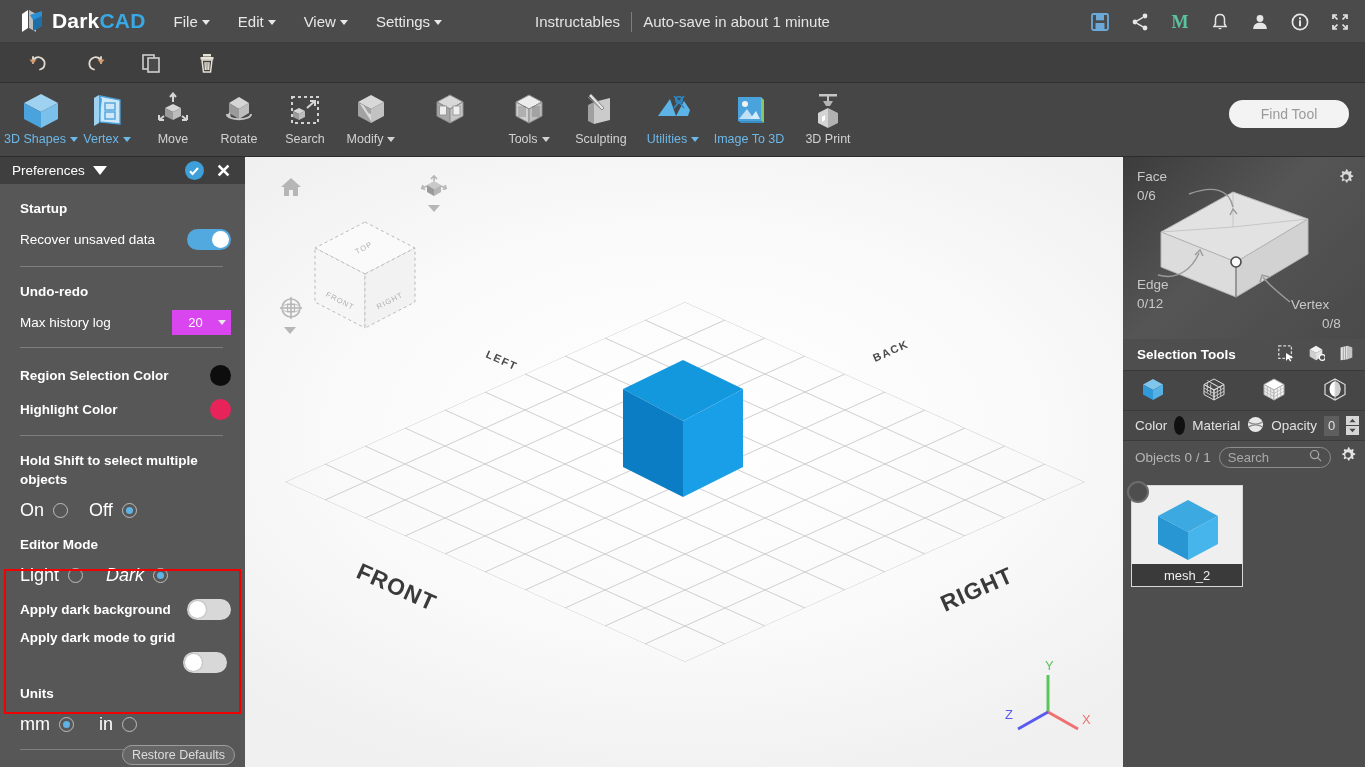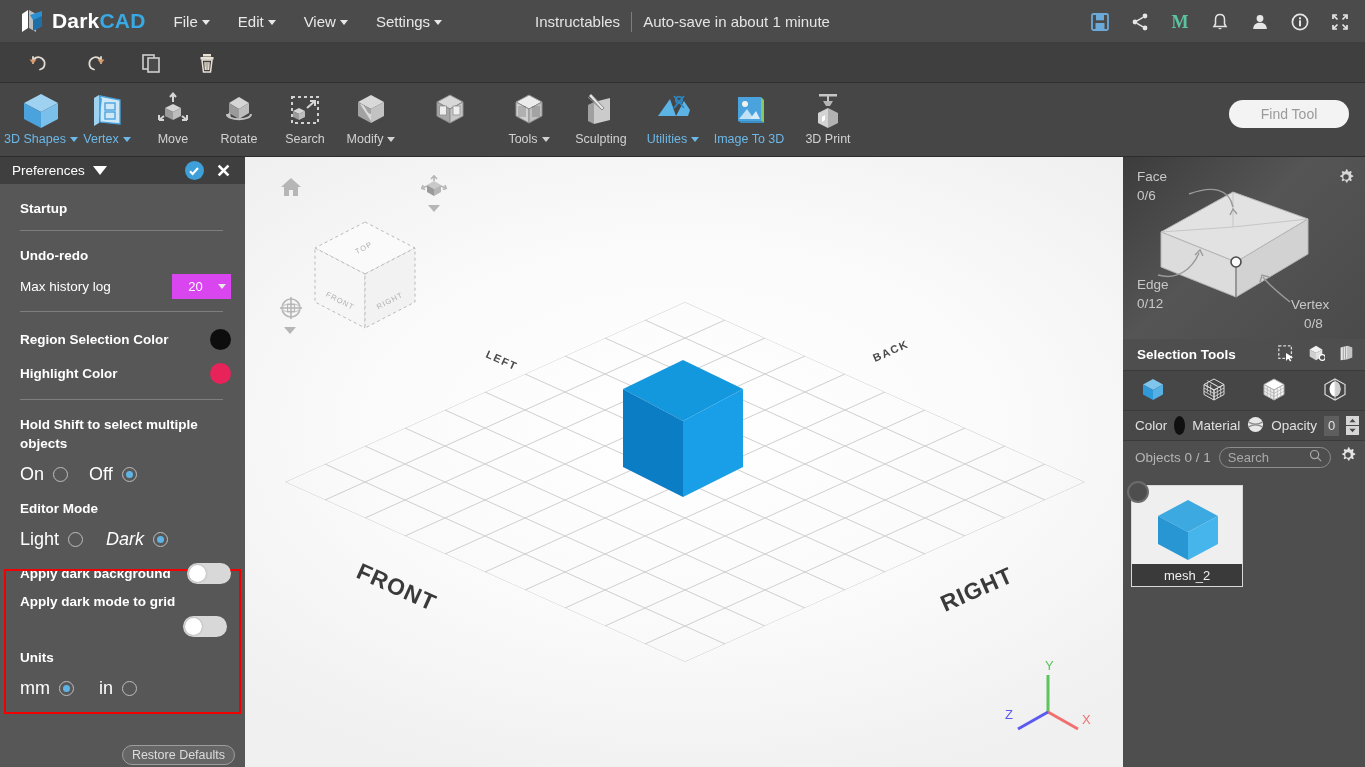--- a/index.html
+++ b/index.html
@@ -495,20 +495,27 @@
         <svg width="12" height="12" viewBox="0 0 12 12">
             <path d="M2 6.2 L4.6 9 L10 3" fill="none" stroke="#fff" stroke-width="2"></path>
           </svg>
       </span>
       <span class="close-x">✕</span>
     </span>
   </div>
 
   <div id="prefs-body">
     <div class="sec-head">Startup</div>
+    <div class="row">
+      <span class="row-label">Recover unsaved data</span>
+      <span class="spacer"></span>
+      <span class="toggle on">
+          <span class="knob"></span>
+        </span>
+    </div>
     <div class="hr"></div>
 
     <div class="sec-head">Undo-redo</div>
     <div class="row">
       <span class="row-label">Max history log</span>
       <span class="spacer"></span>
       <span class="select">
         <span class="sv">20</span>
         <i class="caret-d"></i>
       </span>
@@ -698,21 +705,21 @@
       <path d="M167,145 C152,133 145,127 140,120" fill="none" stroke="#9a9a9a" stroke-width="1.4"></path>
       <path d="M137,125 L139,118 L146,120" fill="none" stroke="#9a9a9a" stroke-width="1.4"></path>
       <line x1="113" y1="105" x2="113" y2="140" stroke="#7b7b7b" stroke-width="1.2"></line>
       <circle cx="113" cy="105" r="5" fill="#fafafa" stroke="#4a4a4a" stroke-width="1.6"></circle>
     </svg>
     <span class="mi-label" style="left:14px;top:12px;">Face</span>
     <span class="mi-count" style="left:14px;top:31px;">0/6</span>
     <span class="mi-label" style="left:14px;top:120px;">Edge</span>
     <span class="mi-count" style="left:14px;top:139px;">0/12</span>
     <span class="mi-label" style="left:168px;top:140px;">Vertex</span>
-    <span class="mi-count" style="left:181px;top:159px;">0/8</span>
+    <span class="mi-count" style="left:199px;top:159px;">0/8</span>
     <span style="position:absolute;right:10px;top:11px;cursor:pointer;">
       <svg width="18" height="18" viewBox="0 0 20 20">
           <path d="M10 1.5 l1.6 .3 .5 1.9 1.5 .6 1.7-1 1.2 1.2-1 1.7 .6 1.5 1.9 .5 0 1.6-1.9 .5-.6 1.5 1 1.7-1.2 1.2-1.7-1-1.5 .6-.5 1.9-1.6 0-.5-1.9-1.5-.6-1.7 1-1.2-1.2 1-1.7-.6-1.5-1.9-.5 0-1.6 1.9-.5 .6-1.5-1-1.7 1.2-1.2 1.7 1 1.5-.6 .5-1.9z" fill="#d8d8d8"></path>
           <circle cx="10" cy="10" r="3" fill="#4e4e4e"></circle>
         </svg>
     </span>
   </div>
 
   <div id="sel-tools-row">
     <span class="lbl">Selection Tools</span>

